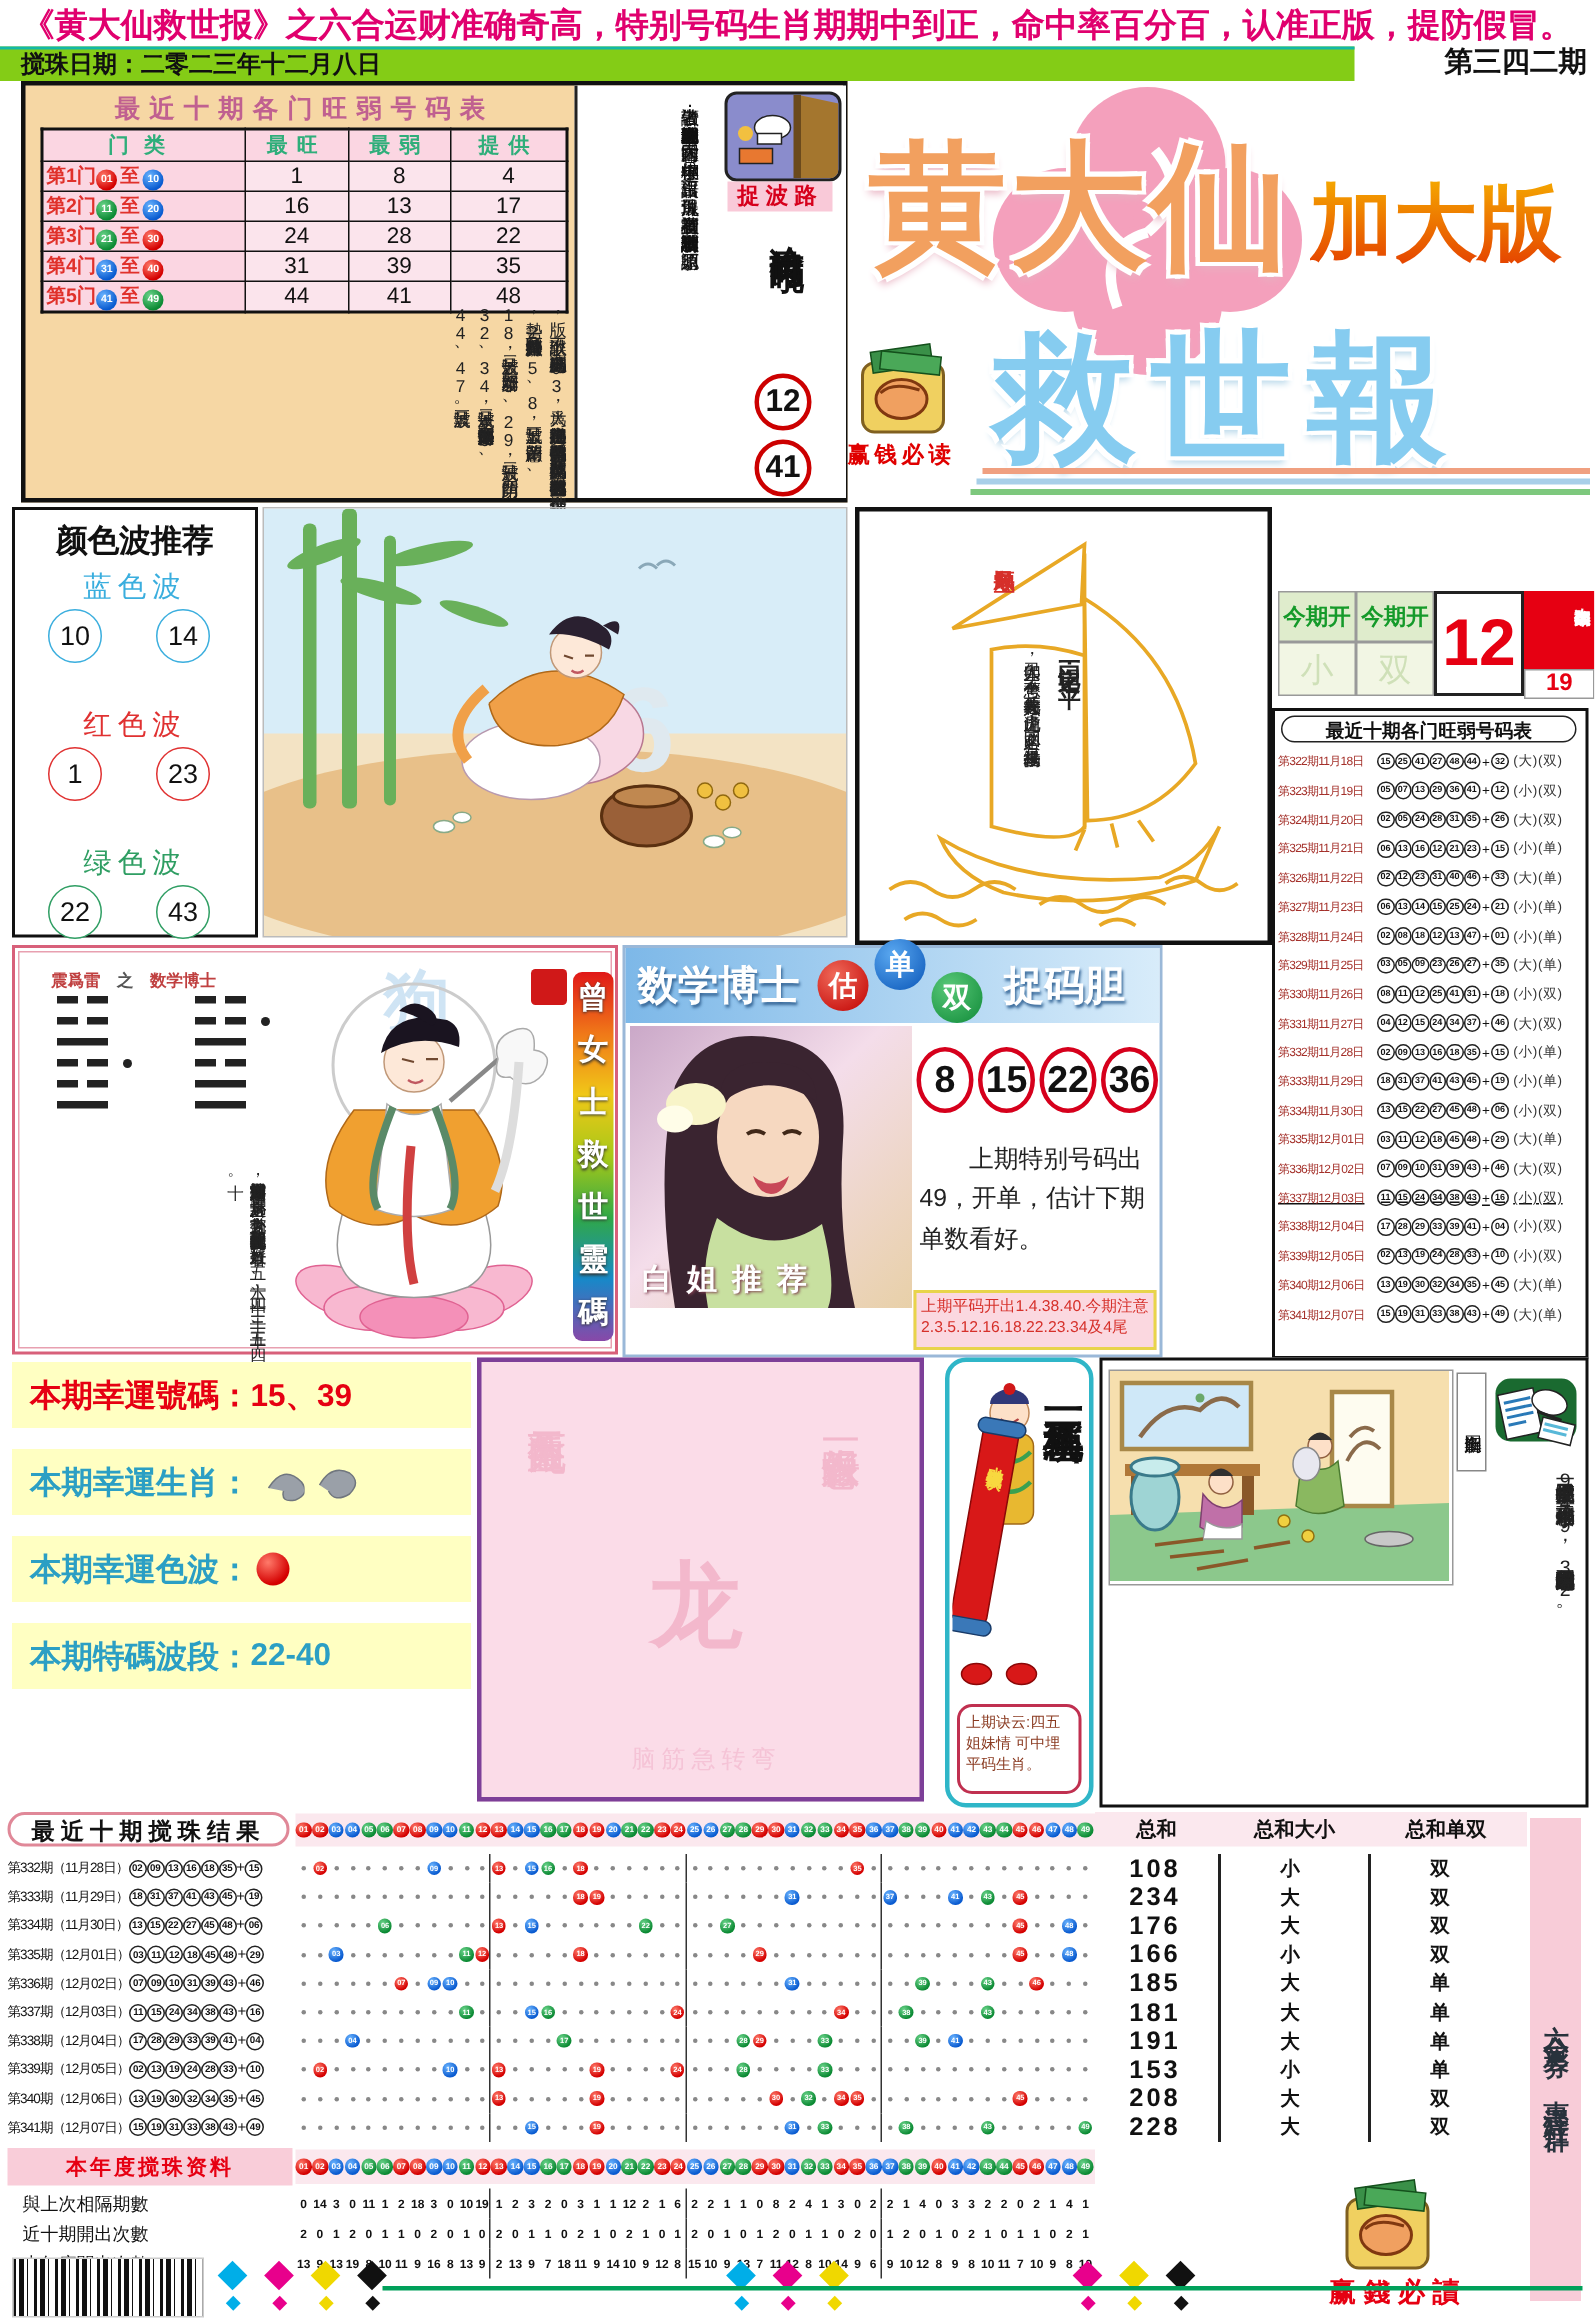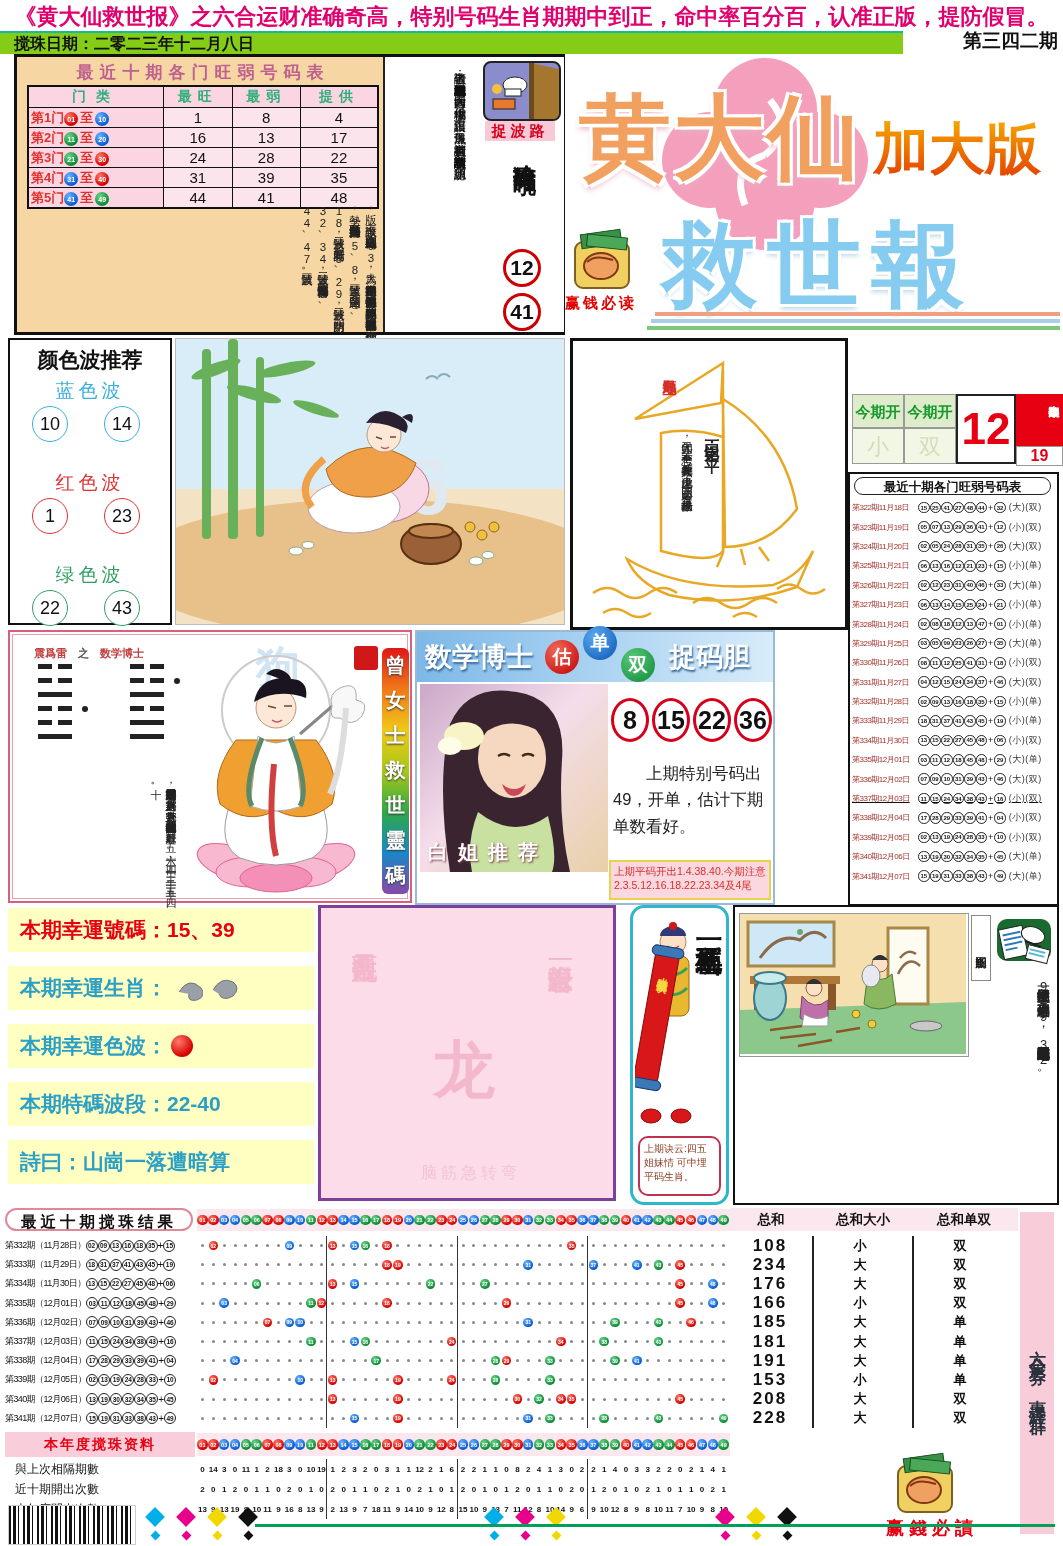--- a/index.html
+++ b/index.html
@@ -590,24 +590,20 @@
           <path d="M6,18 q10,-16 22,-4 q6,8 -4,12 q-10,2 -8,-6" fill="#9aa0a8" stroke="#70767e"></path>
         </svg>
         <svg width="30" height="28" style="margin-left: 6px;">
           <path d="M4,16 q8,-14 20,-8 q8,6 0,14 q-10,6 -14,-2" fill="#9aa0a8" stroke="#70767e"></path>
         </svg>
       </div>
       <div style="position: absolute; left: 0px; top: 174px; width: 306px; height: 44px; background: rgb(255, 255, 194); display: flex; align-items: center; padding-left: 12px; box-sizing: border-box; font-weight: bold; font-size: 21px; color: rgb(43, 159, 196);">
         <span>本期特碼波段：</span>
         <span>22-40</span>
       </div>
-      <div style="position: absolute; left: 0px; top: 232px; width: 306px; height: 44px; background: rgb(255, 255, 194); display: flex; align-items: center; padding-left: 12px; box-sizing: border-box; font-weight: bold; font-size: 21px; color: rgb(43, 159, 196);">
-        <span>詩曰：</span>
-        <span>山崗一落遭暗算</span>
-      </div>
     </div>
 
   <div class="abs" style="left:318px;top:905px;width:298px;height:296px;background:#fbdce8;border:3px solid #7d3f98;box-sizing:border-box;">
     <div class="abs vt" style="right:34px;top:38px;width:34px;height:230px;font-size:26px;color:#f3b8cc;">看它一眼好像人</div>
     <div class="abs vt" style="left:28px;top:28px;width:34px;height:230px;font-size:26px;color:#f3b8cc;">二九两数不重位</div>
     <div class="abs" style="left:112px;top:120px;font-size:62px;color:#f3b8cc;font-weight:bold;">龙</div>
     <div class="abs" style="left:60px;bottom:14px;width:180px;text-align:center;font-size:16px;color:#f5c3d6;letter-spacing:4px;">脑筋急转弯</div>
   </div>
 
   <div class="abs" style="left:630px;top:905px;width:99px;height:300px;border:3px solid #2fb6c8;border-radius:14px;box-sizing:border-box;background:#fff;">

